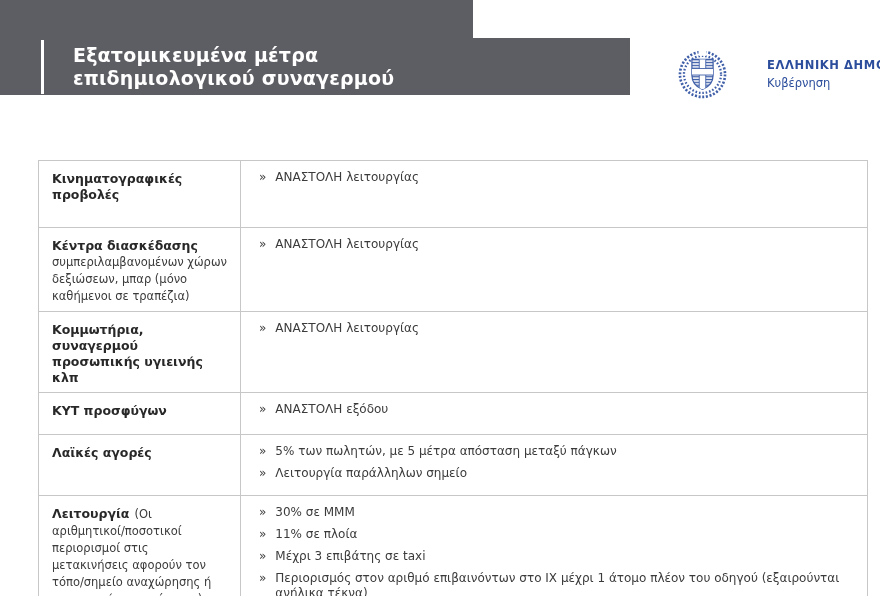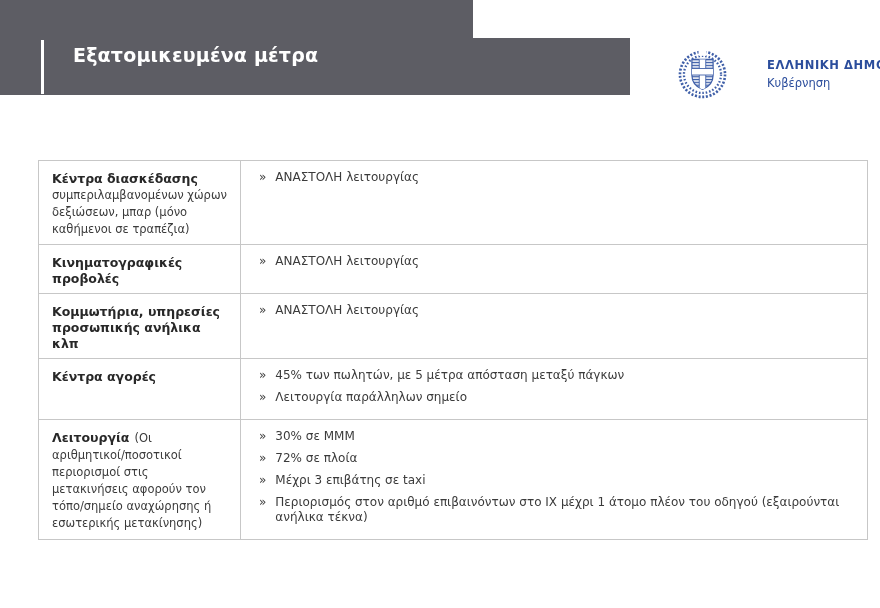--- a/index.html
+++ b/index.html
@@ -47,21 +47,21 @@
   tr:nth-child(9)>td{height:61px}
 </style>
 </head>
 <body>
 
 <div class="page" style="--hdr: #5d5d64; --blue: #2b4d9c;">
 
   <div class="hdr-band hdr-band-top"></div>
   <div class="hdr-band hdr-band-main"></div>
   <div class="hdr-rule"></div>
-  <h1 class="page-title"><span>Εξατομικευμένα μέτρα</span><br></h1>
+  <h1 class="page-title"><span>Εξατομικευμένα μέτρα</span><br><span>επιδημιολογικού συναγερμού</span></h1>
 
   <div class="gov-logo">
     <svg class="gov-emblem" viewBox="0 0 60 60" aria-hidden="true">
       <defs>
         <pattern id="st" width="60" height="3.2" patternUnits="userSpaceOnUse">
           <rect width="60" height="3.2" fill="#ffffff"></rect>
           <rect width="60" height="1.5" y="0.9" fill="#3f5fa8"></rect>
         </pattern>
         <clipPath id="shieldClip">
           <path d="M18 14 h24 v18 c0 8.5 -5.5 13.5 -12 16 c-6.5 -2.5 -12 -7.5 -12 -16 z"></path>
@@ -83,70 +83,84 @@
     <div class="gov-text">
       <div class="gov-line1">ΕΛΛΗΝΙΚΗ ΔΗΜΟΚΡΑΤΙΑ</div>
       <div class="gov-line2">Κυβέρνηση</div>
     </div>
   </div>
 
   <table class="measures-table">
     <tbody id="rows">
         <tr>
       <td class="cat-cell">
+        <span class="cat">Κινηματογραφικές προβολές</span>
+        
+      </td>
+      <td class="measures-cell">
+        <div class="measure-list">
+              <div class="measure">
+                <span class="bullet">»</span>
+                <span class="mtext">ΑΝΑΣΤΟΛΗ λειτουργίας</span>
+              </div>
+            </div>
+      </td>
+    </tr>
+        <tr>
+      <td class="cat-cell">
         <span class="cat">Κέντρα διασκέδασης</span>
         <span class="cat-note">συμπεριλαμβανομένων χώρων δεξιώσεων, μπαρ (μόνο καθήμενοι σε τραπέζια)</span>
       </td>
       <td class="measures-cell">
         <div class="measure-list">
               <div class="measure">
                 <span class="bullet">»</span>
                 <span class="mtext">ΑΝΑΣΤΟΛΗ λειτουργίας</span>
               </div>
             </div>
       </td>
     </tr>
         <tr>
       <td class="cat-cell">
-        <span class="cat">Κινηματογραφικές προβολές</span>
+        <span class="cat">Κομμωτήρια, συναγερμού προσωπικής υγιεινής κλπ</span>
         
       </td>
       <td class="measures-cell">
         <div class="measure-list">
               <div class="measure">
                 <span class="bullet">»</span>
                 <span class="mtext">ΑΝΑΣΤΟΛΗ λειτουργίας</span>
               </div>
             </div>
       </td>
     </tr>
         <tr>
       <td class="cat-cell">
-        <span class="cat">Κομμωτήρια, υπηρεσίες προσωπικής ανήλικα κλπ</span>
+        <span class="cat">ΚΥΤ προσφύγων</span>
         
       </td>
       <td class="measures-cell">
         <div class="measure-list">
               <div class="measure">
                 <span class="bullet">»</span>
-                <span class="mtext">ΑΝΑΣΤΟΛΗ λειτουργίας</span>
+                <span class="mtext">ΑΝΑΣΤΟΛΗ εξόδου</span>
               </div>
             </div>
       </td>
     </tr>
         <tr>
       <td class="cat-cell">
-        <span class="cat">Κέντρα αγορές</span>
+        <span class="cat">Λαϊκές αγορές</span>
         
       </td>
       <td class="measures-cell">
         <div class="measure-list">
               <div class="measure">
                 <span class="bullet">»</span>
-                <span class="mtext">45% των πωλητών, με 5 μέτρα απόσταση μεταξύ πάγκων</span>
+                <span class="mtext">5% των πωλητών, με 5 μέτρα απόσταση μεταξύ πάγκων</span>
               </div>
               <div class="measure">
                 <span class="bullet">»</span>
                 <span class="mtext">Λειτουργία παράλληλων σημείο</span>
               </div>
             </div>
       </td>
     </tr>
         <tr>
       <td class="cat-cell">
@@ -154,21 +168,21 @@
         <span class="cat-note">(Οι αριθμητικοί/ποσοτικοί περιορισμοί στις μετακινήσεις αφορούν τον τόπο/σημείο αναχώρησης ή εσωτερικής μετακίνησης)</span>
       </td>
       <td class="measures-cell">
         <div class="measure-list">
               <div class="measure">
                 <span class="bullet">»</span>
                 <span class="mtext">30% σε ΜΜΜ</span>
               </div>
               <div class="measure">
                 <span class="bullet">»</span>
-                <span class="mtext">72% σε πλοία</span>
+                <span class="mtext">11% σε πλοία</span>
               </div>
               <div class="measure">
                 <span class="bullet">»</span>
                 <span class="mtext">Μέχρι 3 επιβάτης σε taxi</span>
               </div>
               <div class="measure">
                 <span class="bullet">»</span>
                 <span class="mtext">Περιορισμός στον αριθμό επιβαινόντων στο ΙΧ μέχρι 1 άτομο πλέον του οδηγού (εξαιρούνται ανήλικα τέκνα)</span>
               </div>
             </div>

